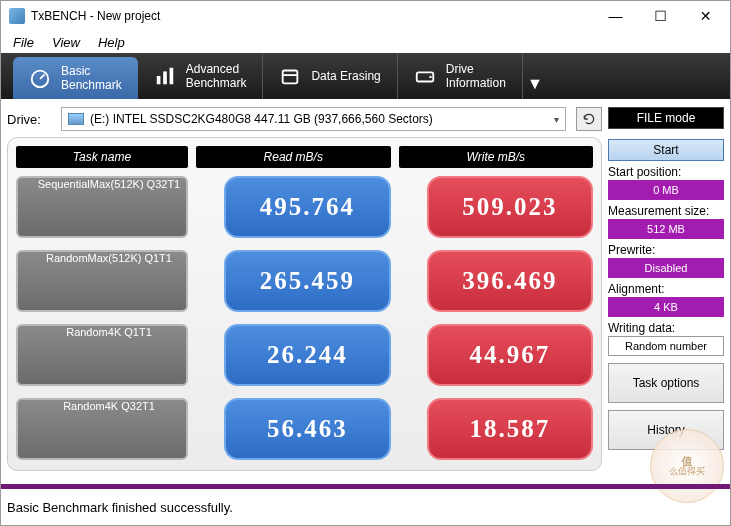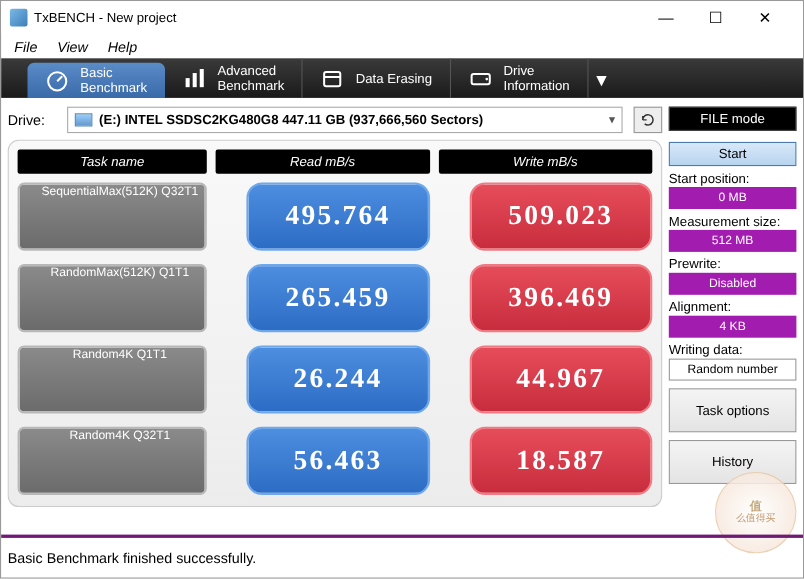--- a/index.html
+++ b/index.html
@@ -1,35 +1,35 @@
 <!DOCTYPE html>
 <html><head>
 <meta charset="utf-8">
 <style>
 * { box-sizing: border-box; margin: 0; padding: 0; font-family: "Segoe UI", Tahoma, sans-serif; }
 body { width: 731px; height: 526px; background: #fff; border: 1px solid #999; overflow: hidden; position: relative; }
-.titlebar { height: 30px; display: flex; align-items: center; padding: 0 12px 0 8px; background: #fff; }
+.titlebar { height: 30px; display: flex; align-items: center; padding: 0 2px 0 8px; background: #fff; }
 .titlebar .icon { width: 16px; height: 16px; margin-right: 6px; background: linear-gradient(135deg,#7ab8e6,#3d7fb8); border-radius: 2px; }
 .titlebar .title { font-size: 12px; flex: 1; }
 .winbtns { display: flex; }
 .winbtn { width: 45px; height: 28px; display: flex; align-items: center; justify-content: center; font-size: 14px; font-family: sans-serif; }
 .menubar { height: 22px; display: flex; align-items: center; padding: 0 4px; font-size: 13px; gap:2px;font-style:italic; }
 .menubar span { padding: 0 8px; }
-.tabrow { background: linear-gradient(#3a3a3a,#1a1a1a); height: 36px; display: flex; align-items: stretch; padding: 0 24px; }
+.tabrow { background: linear-gradient(#3a3a3a,#1a1a1a); height: 46px; display: flex; align-items: stretch; padding: 0 12px; }
 .tab { display: flex; align-items: center; gap: 10px; padding: 0 16px; color: #fff; font-size: 12px; line-height: 1.2; border-right: 1px solid #555; position: relative; }
 .tab.active { background: linear-gradient(#5a8cc8,#3a6aa8); border-radius: 6px 6px 0 0; margin: 4px 0 0 0; border-right: none; }
 .tabicon { width: 22px; height: 22px; }
 .tab .lbl { white-space: pre-line; }
 .dropdown-arrow { width: 24px; display: flex; align-items: flex-end; justify-content: center; color: #fff; padding-bottom: 6px; }
 .mainrow { display: flex; height: 392px; }
 .leftcol { flex: 1; padding: 8px 6px 0 6px; }
 .rightcol { width: 122px; padding: 8px 6px 0 0; display: flex; flex-direction: column; gap: 3px; }
 .driverow { display: flex; align-items: center; gap: 10px; margin-bottom: 6px; }
 .drivelabel { font-size: 13px; width: 44px; }
-.driveselect { flex: 1; height: 24px; border: 1px solid #aaa; font-size: 12px; padding: 0 20px 0 6px; background: #fff; position: relative; display: flex; align-items: center; font-weight: bold; }
+.driveselect { flex: 1; height: 24px; border: 1px solid #aaa; font-size: 12px; padding: 0 20px 0 6px; background: #fff; position: relative; display: flex; align-items: center; }
 .driveselect::after { content:"▾"; position: absolute; right: 6px; font-size: 10px; color: #555; }
 .drv-ico { width: 16px; height: 12px; margin-right: 6px; background: linear-gradient(#9cf,#69c); border: 1px solid #58a; }
 .refreshbtn { width: 26px; height: 24px; border: 1px solid #999; background: #eee; display:flex; align-items:center; justify-content:center; font-size:13px; }
 .filemode { height: 22px; background: #000; color: #fff; font-size: 12px; display:flex; align-items:center; justify-content:center; border:1px solid #444; }
 .panel { background: linear-gradient(#f9f9f9,#ececec); border: 1px solid #ccc; border-radius: 10px; padding: 8px 8px 10px 8px; }
 .headerrow { display: flex; gap: 8px; height: 22px; margin-bottom: 8px; }
 .hcell { background: #000; color: #fff; font-size: 12px; font-style: italic; display:flex; align-items:center; justify-content:center; border-radius: 2px; }
 .hcell.h1 { width: 172px; }
 .hcell.h2, .hcell.h3 { flex: 1; }
 .benchrow { display: flex; gap: 8px; height: 62px; margin-bottom: 12px; }
@@ -37,21 +37,21 @@
 .taskcell { width: 172px; background: linear-gradient(#8a8a8a,#6b6b6b); border: 2px solid #b8b8b8; border-radius: 6px; color: #fff; font-size: 11px; display:flex; flex-direction:row; justify-content:center; padding-left: 14px; line-height: 1.25; }
 .valcell { flex: 1; border-radius: 14px; color: #fff; font-family: Liberation Serif, serif; font-weight: 900; font-size: 25px; letter-spacing: 2px; display:flex; align-items:center; justify-content:center;margin-left:28px; }
 .valcell.read { background: linear-gradient(#4d8ee0,#2d6cc4); border: 2px solid #6fa8ea; }
 .valcell.write { background: linear-gradient(#e64d5a,#c82d3d); border: 2px solid #f07a84; }
 .startbtn { height: 22px; background: linear-gradient(#d8e8f8,#b8d4f0); border: 1px solid #4a7ab0; font-size: 12px; display:flex; align-items:center; justify-content:center; }
 .sideblock { font-size: 12px; }
 .sideblock .lbl { font-size: 12px; margin-top: 1px; }
 .sideblock .val { height: 20px; background: #a21caf; color: #fff; font-size: 11px; display:flex; align-items:center; justify-content:center; margin-top: 1px; }
 .sideblock .val.light { background: #fff; color: #000; border: 1px solid #999; }
 .sidebtn { height: 40px; border: 1px solid #999; background: linear-gradient(#f4f4f4,#e4e4e4); font-size: 12px; display:flex; align-items:center; justify-content:center; margin-top: 4px; }
-.statusbar { position: absolute; bottom: 0; left: 0; right: 0; height: 22px; border-top: 3px solid #701a75; font-size: 13px; padding: 18px 6px; display:flex; align-items:center; }
+.statusbar { position: absolute; bottom: 0; left: 0; right: 0; height: 22px; border-top: 5px solid #701a75; font-size: 13px; padding: 18px 6px; display:flex; align-items:center; }
 .watermark { position: absolute; right: 6px; bottom: 22px; width: 74px; height: 74px; border-radius: 50%; background: radial-gradient(#fff,#f4e0d0); border:1px solid #e8c8a8; display:flex; align-items:center; justify-content:center; font-size:9px; color:#b85; text-align:center; opacity:0.85; flex-direction:column; line-height:1.1;}
 .watermark .zh{font-size:11px;font-weight:bold;color:#b96;}
 svg { display: block; }
 </style>
 </head>
 <body>
 
 <div class="titlebar">
   <div class="icon"></div>
   <div class="title">TxBENCH - New project</div>

